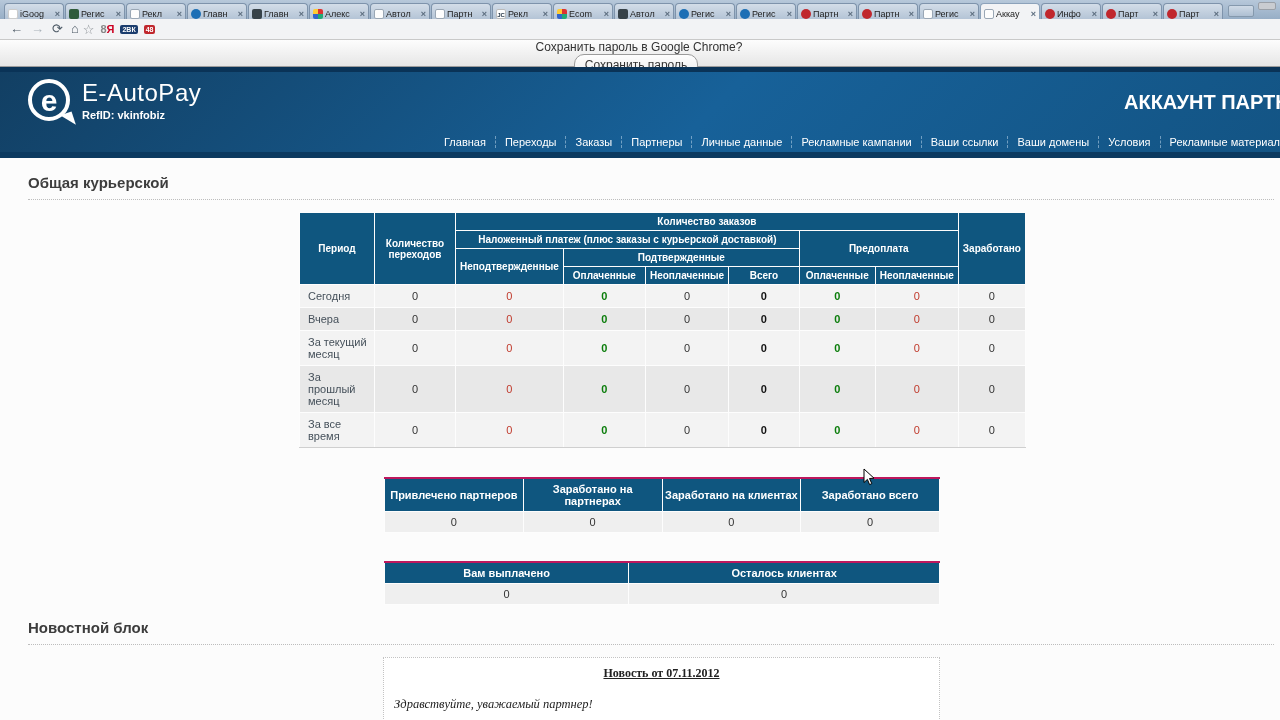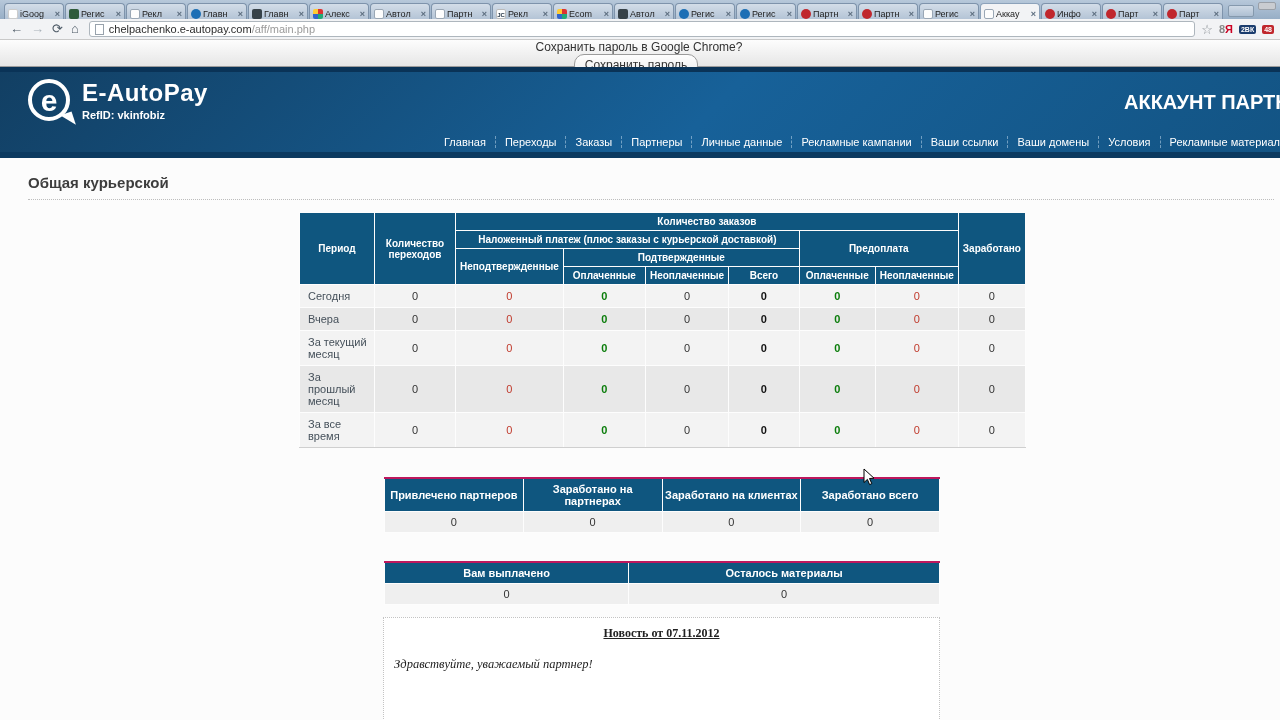--- a/index.html
+++ b/index.html
@@ -58,21 +58,21 @@
   .site-header { height:91px; position:relative; overflow:hidden;
                  background:linear-gradient(135deg,#123f63 0%,#176199 55%,#135484 100%); }
   .hdr-top-strip { height:5px; background:#0a3357; }
   .hdr-bottom-strip { position:absolute; bottom:0; left:0; right:0; height:6px; background:#0c3a60; }
   .logo-wrap { position:absolute; left:28px; top:12px; display:flex; align-items:flex-start; }
   .logo-circle { width:42px; height:42px; border:4px solid #fff; border-radius:50%; position:relative;
                  color:#fff; font-size:30px; font-weight:bold; text-align:center; line-height:36px; }
   .logo-hand { position:absolute; right:-8px; bottom:-10px; width:0; height:0;
                border-left:12px solid transparent; border-top:14px solid #fff; transform:rotate(-18deg); }
   .logo-text { margin-left:12px; color:#fff; }
-  .brand { font-size:24px; font-weight:bold; letter-spacing:.5px; }
+  .brand { font-size:24px; font-weight:normal; letter-spacing:.5px; }
   .refid { font-size:11px; font-weight:bold; margin-top:2px; }
   .account-title { position:absolute; left:1124px; top:24px; color:#fff; font-size:20px;
                    font-weight:bold; white-space:nowrap; }
   .main-nav { position:absolute; left:435px; bottom:10px; display:flex; white-space:nowrap;
               font-size:11px; color:#fff; }
   .main-nav a { color:#fff; text-decoration:none; padding:0 9px; border-right:1px dashed rgba(190,215,235,.55); }
   .main-nav a:last-child { border-right:none; }
 
   
   .content { background:#fcfcfc; height:562px; position:relative; }
@@ -219,25 +219,20 @@
     <div class="win-controls">
       <span></span>
     </div>
   </div>
 
 <div class="toolbar">
   <span class="nav-btn">←</span>
   <span class="nav-btn disabled">→</span>
   <span class="nav-btn">⟳</span>
   <span class="nav-btn">⌂</span>
-  <div class="omnibox">
-    <span class="page-ico"></span>
-    <span class="url-host">chelpachenko.e-autopay.com</span>
-    <span class="url-path">/aff/main.php</span>
-  </div>
   <div class="ext-icons">
     <span class="star">☆</span>
     <span class="ext-yandex"><span>8</span><b>Я</b></span>
     <span class="ext-badge ext-vk">2ВК</span>
     <span class="ext-badge ext-ab">48</span>
   </div>
 </div>
 
 <div class="infobar">
   <svg width="12" height="14" viewBox="0 0 12 14">
@@ -378,29 +373,30 @@
           <td>0</td>
           <td>0</td>
         </tr>
   </tbody>
     </table>
 
   <table class="mini-table payout">
     <tbody>
         <tr id="payout-head">
           <th style="width: 44%;">Вам выплачено</th>
-          <th style="width: 56%;">Осталось материалы</th>
+          <th style="width: 56%;">Осталось клиентах</th>
         </tr>
     <tr id="payout-vals">
           <td>0</td>
           <td>0</td>
         </tr>
   </tbody>
     </table>
 
+  <div class="section-head second">Новостной блок</div>
 
   <div class="news-box">
     <div class="news-title">Новость от 07.11.2012</div>
     <div class="news-greeting">Здравствуйте, уважаемый партнер!</div>
 
   </div>
 </div>
 
 <svg class="cursor" width="12" height="18" viewBox="0 0 12 18">
   <path d="M1,1 L1,14.5 L4.4,11.4 L6.6,16.6 L8.8,15.6 L6.5,10.5 L11,10.2 Z" fill="#fff" stroke="#000" stroke-width="1"></path>

